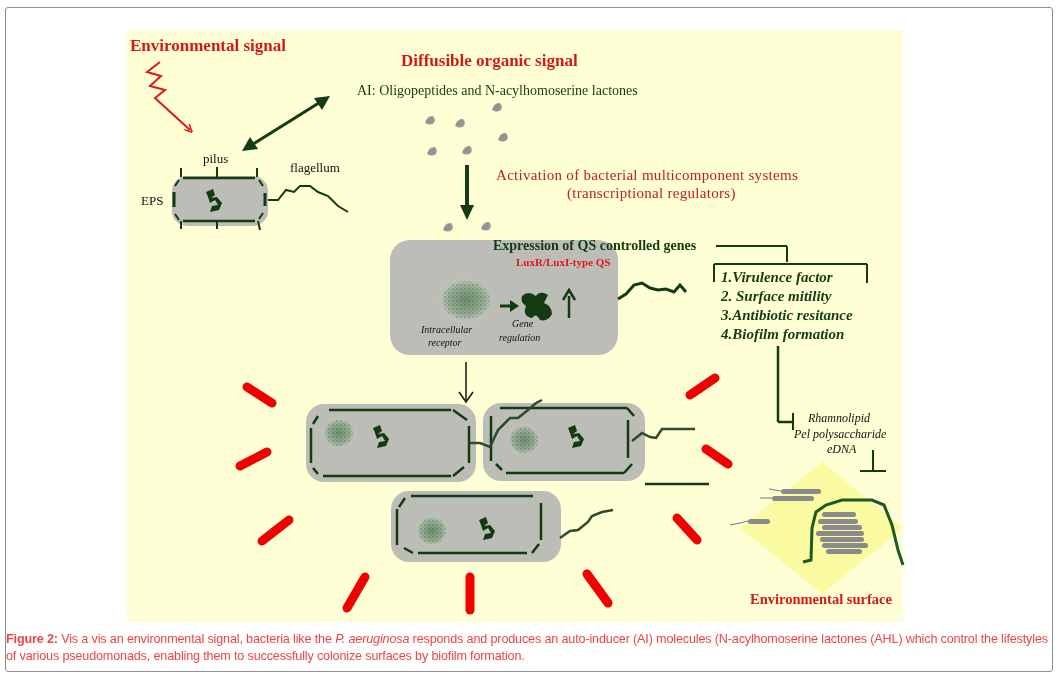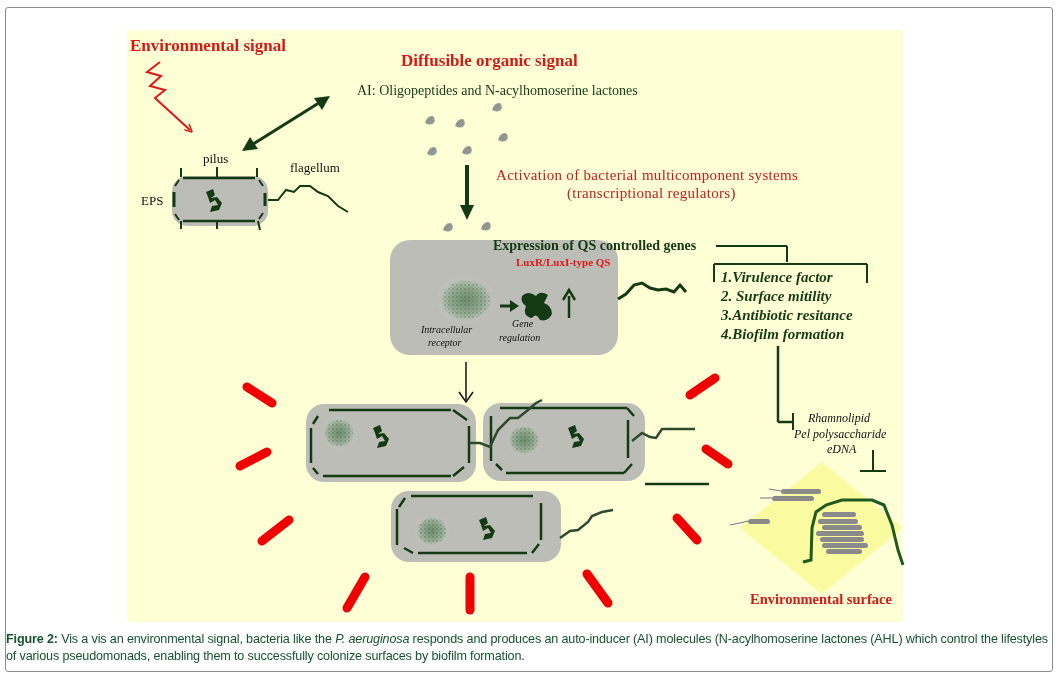--- a/index.html
+++ b/index.html
@@ -1,20 +1,20 @@
 <!DOCTYPE html>
 <html><head>
 <meta charset="utf-8">
 <style>
   html, body { margin:0; padding:0; background:#ffffff; }
   body { width:1060px; height:680px; position:relative; overflow:hidden; font-family:"Liberation Serif", serif; }
   .frame { position:absolute; left:5px; top:7px; width:1048px; height:665px; border:1px solid #8c8c8c; border-radius:3px; box-sizing:border-box; }
   .panel { position:absolute; left:127px; top:30px; width:776px; height:592px; background:#ffffd6; }
   svg.diagram { position:absolute; left:0; top:0; }
-  .caption { position:absolute; left:6px; top:631px; width:1050px; font-family:"Liberation Sans", sans-serif; font-size:12.6px; line-height:17px; color:#14532d; letter-spacing:-0.15px; }
+  .caption { position:absolute; left:6px; top:631px; width:1050px; font-family:"Liberation Sans", sans-serif; font-size:12.6px; line-height:17px; color:#ef4444; letter-spacing:-0.15px; }
   .caption b { font-weight:bold; }
   .t-red-big { font-family:"Liberation Serif", serif; font-weight:bold; font-size:17px; fill:#d21a1a; }
   .t-red-mid { font-family:"Liberation Serif", serif; font-size:15px; fill:#c02020; letter-spacing:0.3px; }
   .t-green { font-family:"Liberation Serif", serif; font-size:14px; fill:#143a14; }
   .t-green-b { font-family:"Liberation Serif", serif; font-size:14px; font-weight:bold; fill:#143a14; }
   .t-black { font-family:"Liberation Serif", serif; font-size:13px; fill:#111; }
   .t-ital { font-family:"Liberation Serif", serif; font-style:italic; font-size:10px; fill:#111; }
   .t-list { font-family:"Liberation Serif", serif; font-style:italic; font-weight:bold; font-size:15px; fill:#143a14; }
   .t-ital12 { font-family:"Liberation Serif", serif; font-style:italic; font-size:12px; fill:#111; }
   .t-lux { font-family:"Liberation Serif", serif; font-weight:bold; font-size:11px; fill:#e01818; }

